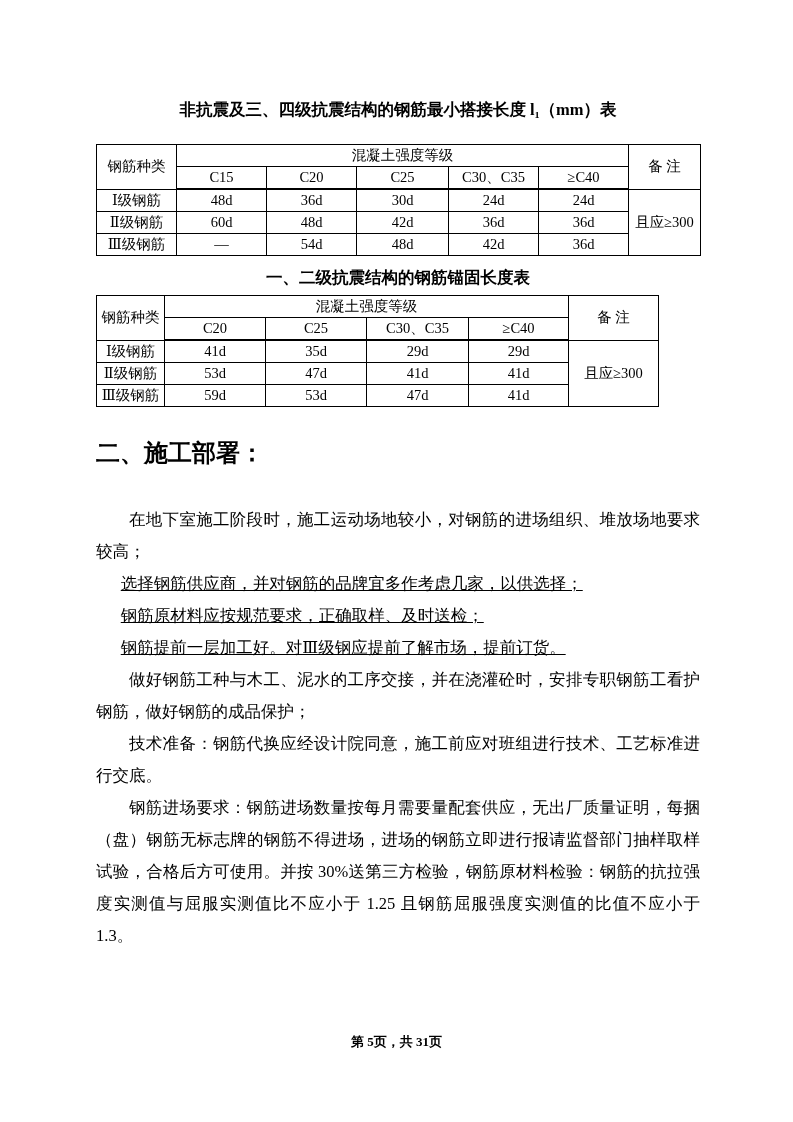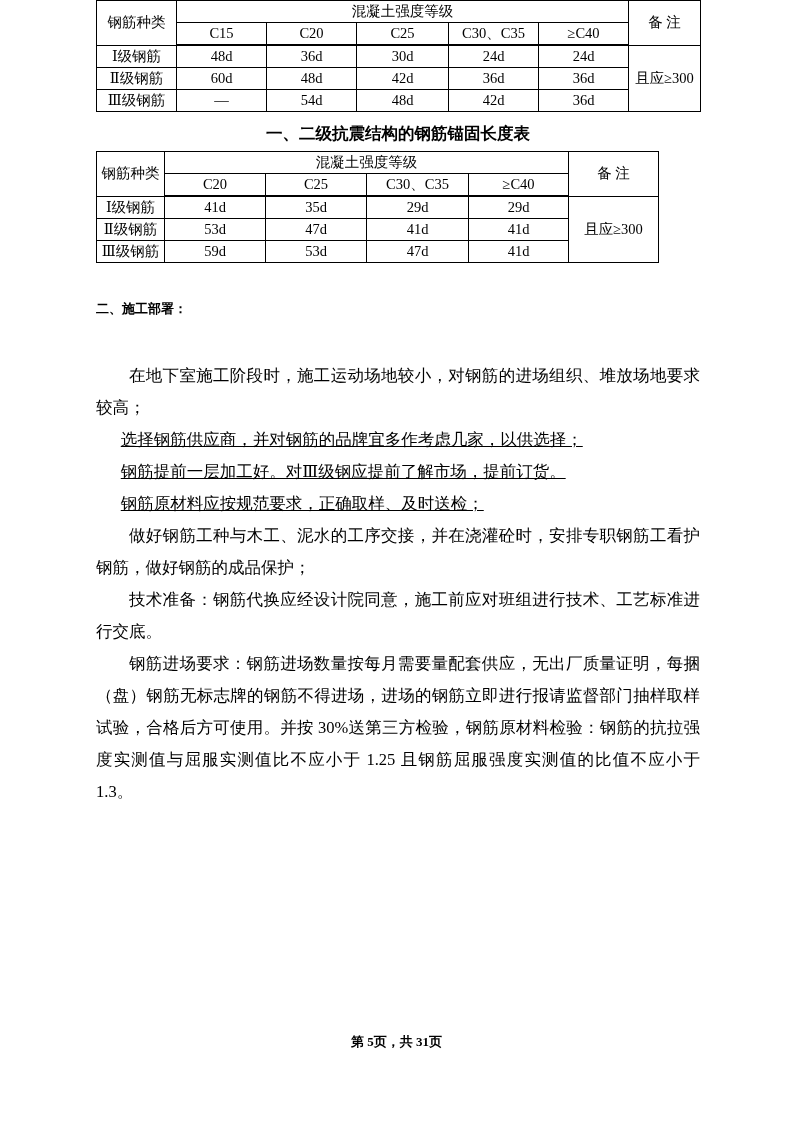--- a/index.html
+++ b/index.html
@@ -43,21 +43,21 @@
     height: 21px;
     padding: 0 2px;
     overflow: hidden;
     white-space: nowrap;
   }
   table.tbl tr.grade-row td { border-bottom: 2px solid #000; }
   .section-heading {
     margin: 33px 0 0 0;
     font-family: "Liberation Sans", "DejaVu Sans", sans-serif;
     font-weight: bold;
-    font-size: 13px;
+    font-size: 24px;
     line-height: 26px;
   }
   .body-text {
     margin-top: 38px;
     font-size: 16.5px;
     line-height: 32px;
     text-align: justify;
   }
   .body-p { margin: 0; }
   .ind-2 { text-indent: 2em; }
@@ -72,20 +72,21 @@
     line-height: 18px;
     font-weight: bold;
   }
 </style>
 </head>
 <body>
 
 <div class="page">
   <div class="content">
 
+    <h3 class="t-title t-title1">非抗震及三、四级抗震结构的钢筋最小搭接长度 l₁（mm）表</h3>
 
     <table class="tbl tbl1">
       <colgroup>
         <col style="width:80px">
           <col style="width:90px">
           <col style="width:90px">
         <col style="width:92px">
           <col style="width:90px">
           <col style="width:90px">
           <col style="width:72px">
@@ -177,22 +178,22 @@
           <td>41d</td>
         </tr>
       </tbody>
     </table>
 
     <h2 class="section-heading">二、施工部署：</h2>
 
     <div class="body-text">
       <p class="body-p ind-2">在地下室施工阶段时，施工运动场地较小，对钢筋的进场组织、堆放场地要求较高；</p>
       <p class="body-p ind-15">选择钢筋供应商，并对钢筋的品牌宜多作考虑几家，以供选择；</p>
+      <p class="body-p ind-15">钢筋原材料应按规范要求，正确取样、及时送检；</p>
       <p class="body-p ind-15">钢筋提前一层加工好。对Ⅲ级钢应提前了解市场，提前订货。</p>
-      <p class="body-p ind-15">钢筋原材料应按规范要求，正确取样、及时送检；</p>
       <p class="body-p ind-2">做好钢筋工种与木工、泥水的工序交接，并在浇灌砼时，安排专职钢筋工看护钢筋，做好钢筋的成品保护；</p>
       <p class="body-p ind-2">技术准备：钢筋代换应经设计院同意，施工前应对班组进行技术、工艺标准进行交底。</p>
       <p class="body-p ind-2">钢筋进场要求：钢筋进场数量按每月需要量配套供应，无出厂质量证明，每捆（盘）钢筋无标志牌的钢筋不得进场，进场的钢筋立即进行报请监督部门抽样取样试验，合格后方可使用。并按 30%送第三方检验，钢筋原材料检验：钢筋的抗拉强度实测值与屈服实测值比不应小于 1.25 且钢筋屈服强度实测值的比值不应小于 1.3。</p>
     </div>
 
   </div>
 
   <div class="footer">第 5页，共 31页</div>
 </div>
 

